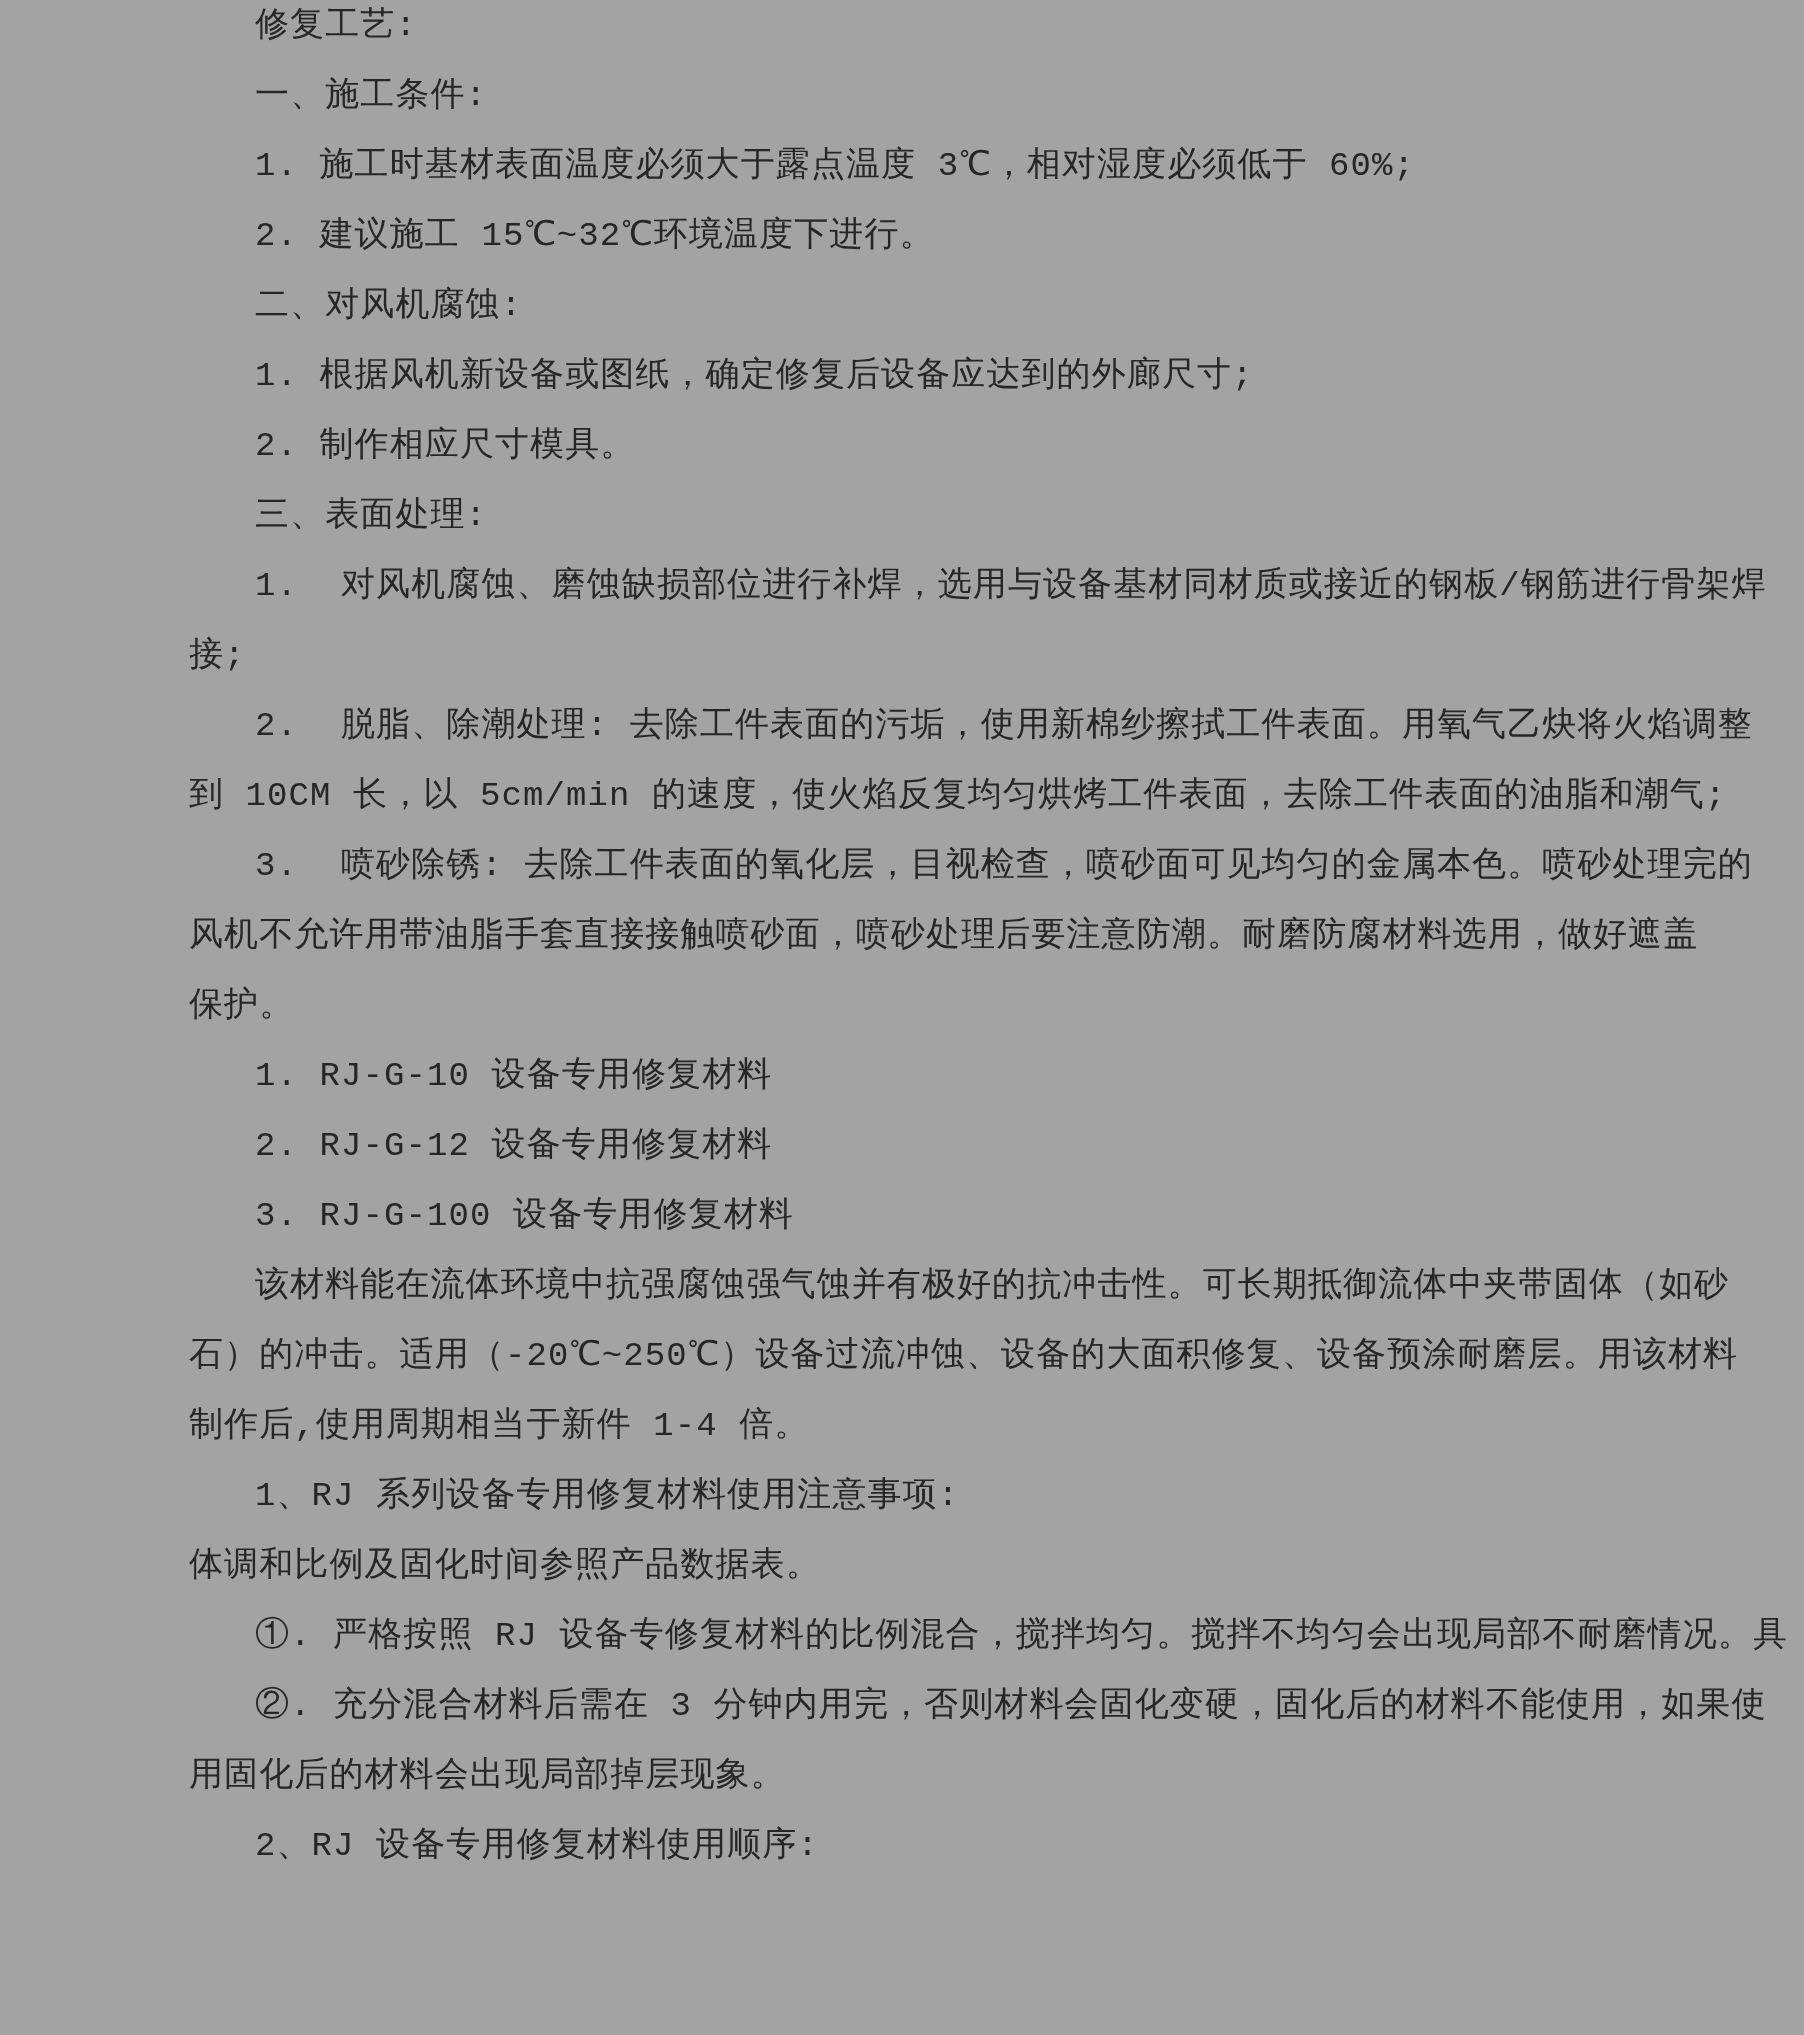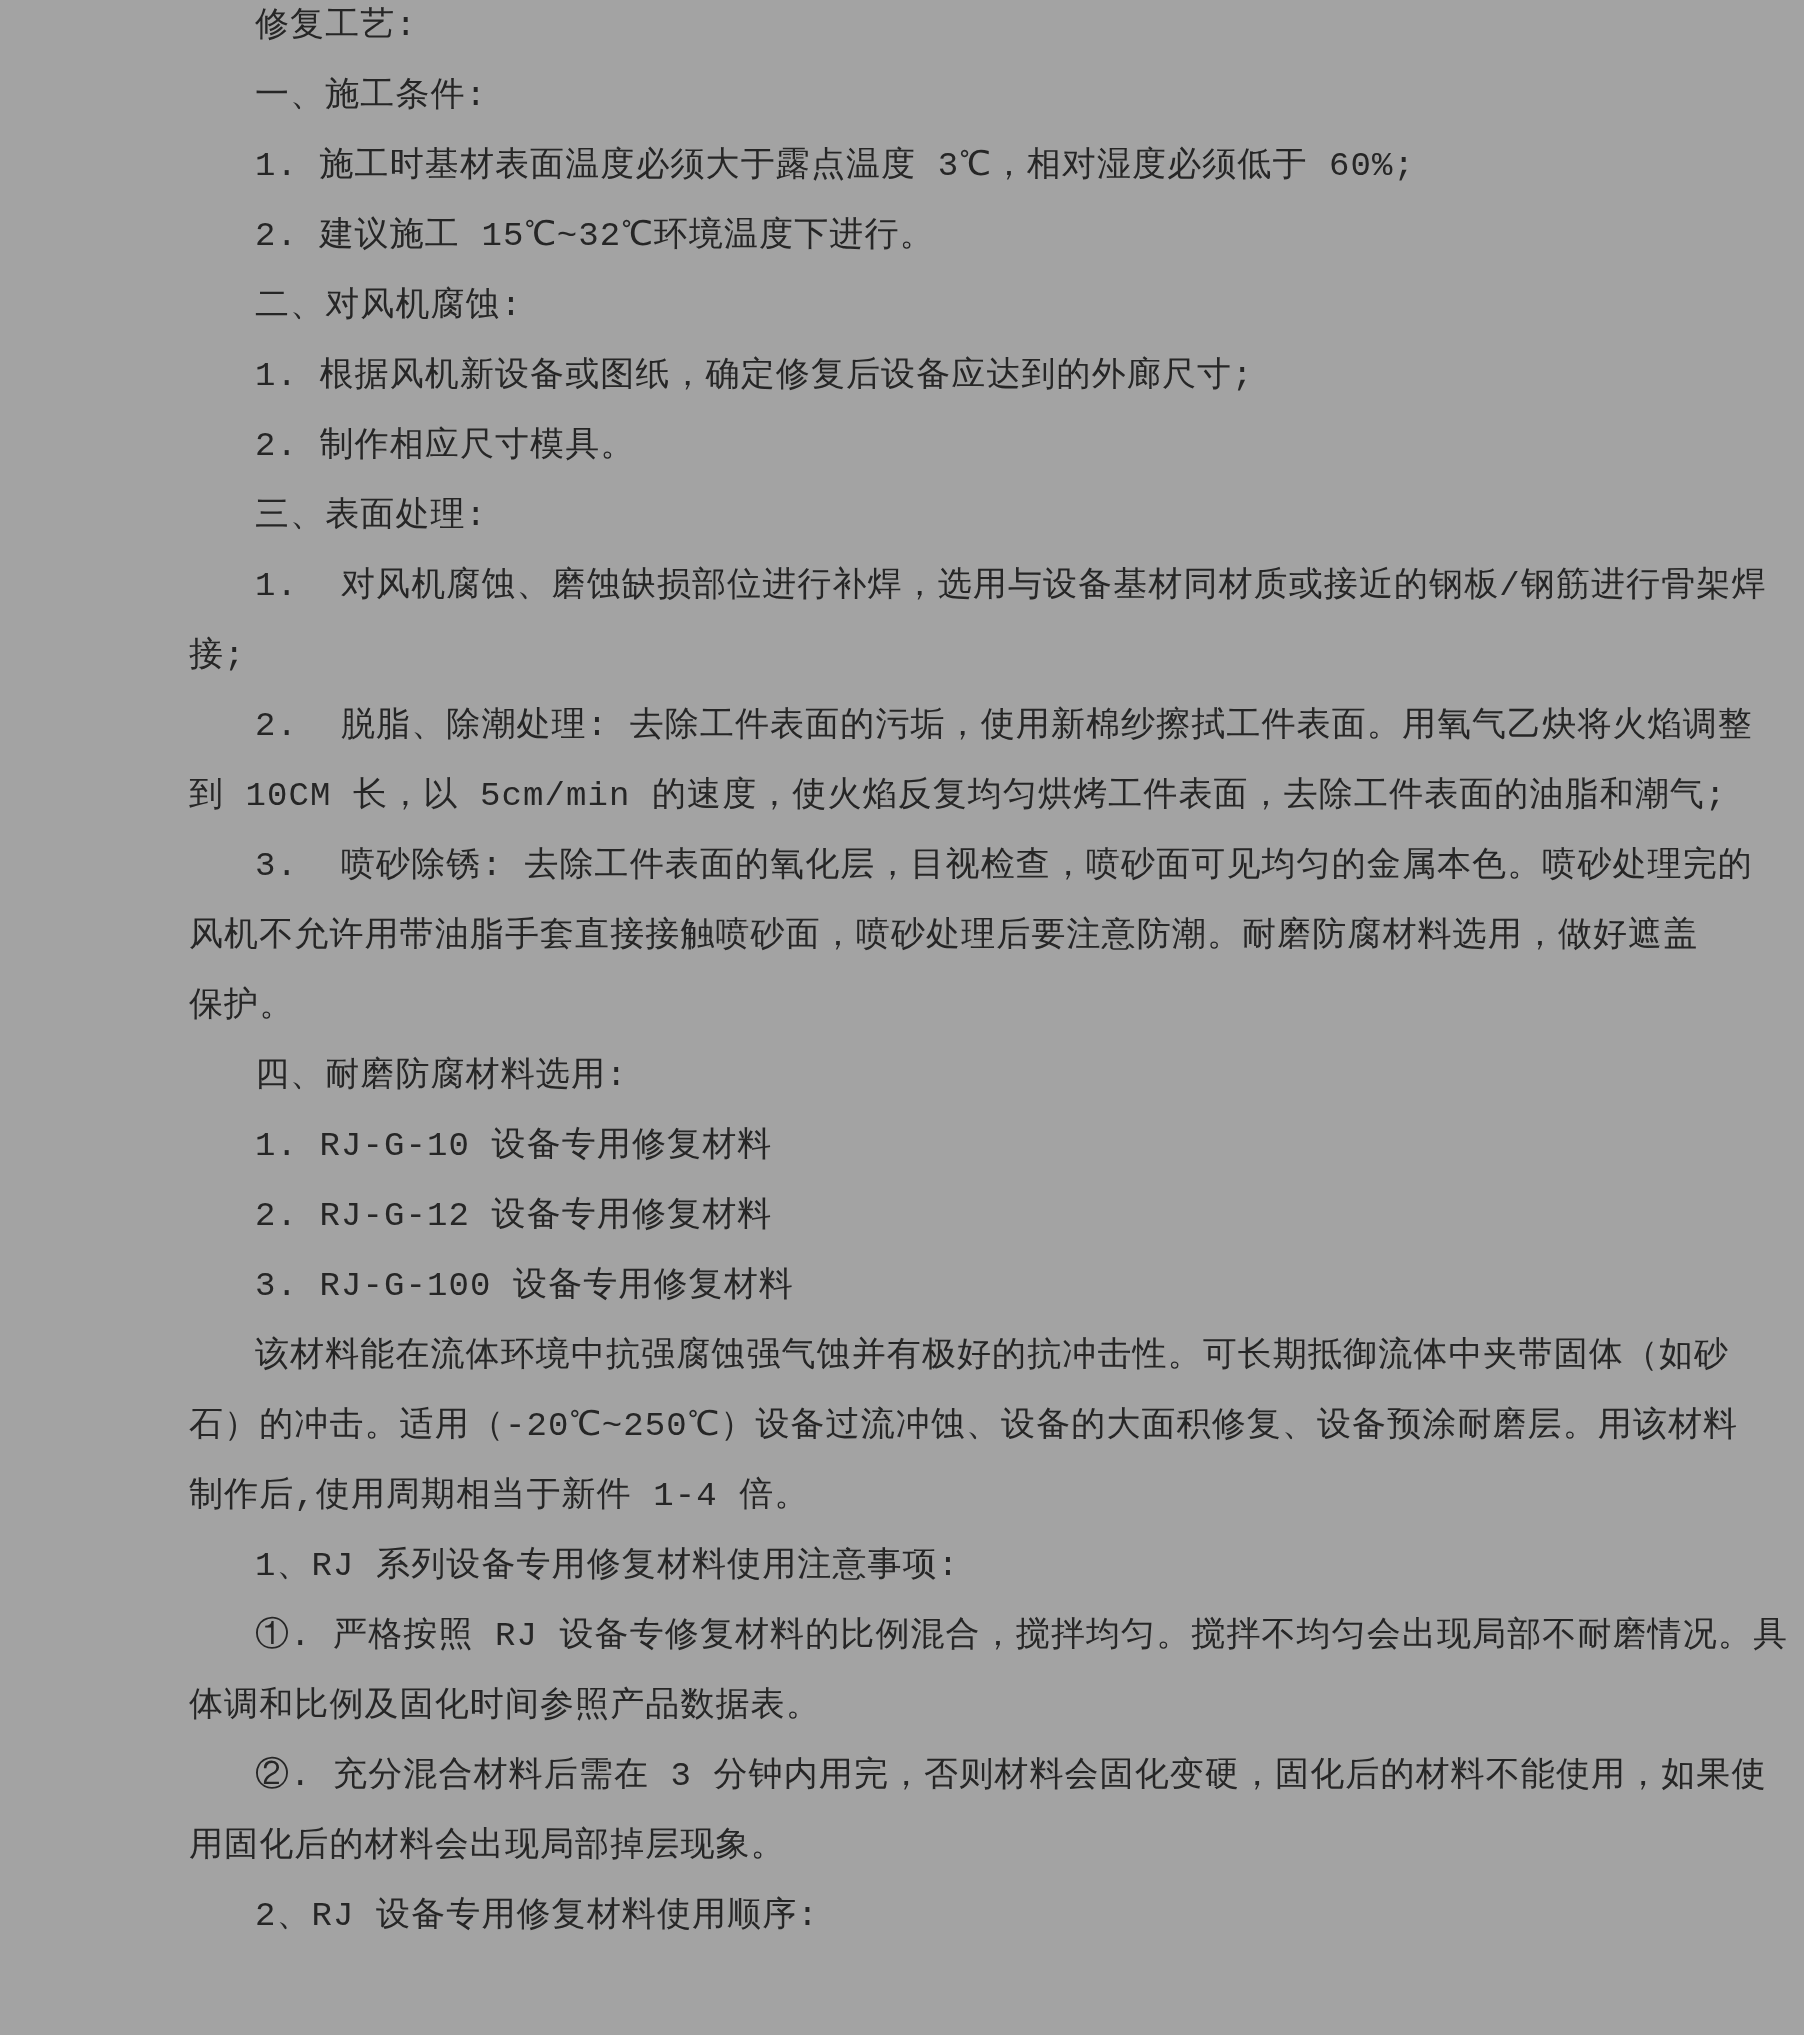--- a/index.html
+++ b/index.html
@@ -47,28 +47,27 @@
       <div class="line indent">1. 根据风机新设备或图纸，确定修复后设备应达到的外廊尺寸;</div>
       <div class="line indent">2. 制作相应尺寸模具。</div>
       <div class="line indent">三、表面处理:</div>
       <div class="line indent">1.  对风机腐蚀、磨蚀缺损部位进行补焊，选用与设备基材同材质或接近的钢板/钢筋进行骨架焊</div>
       <div class="line">接;</div>
       <div class="line indent">2.  脱脂、除潮处理: 去除工件表面的污垢，使用新棉纱擦拭工件表面。用氧气乙炔将火焰调整</div>
       <div class="line">到 10CM 长，以 5cm/min 的速度，使火焰反复均匀烘烤工件表面，去除工件表面的油脂和潮气;</div>
       <div class="line indent">3.  喷砂除锈: 去除工件表面的氧化层，目视检查，喷砂面可见均匀的金属本色。喷砂处理完的</div>
       <div class="line">风机不允许用带油脂手套直接接触喷砂面，喷砂处理后要注意防潮。耐磨防腐材料选用，做好遮盖</div>
       <div class="line">保护。</div>
-      <div class="line indent">四、耐磨防腐材料选用:</div>
       <div class="line indent">1. RJ-G-10 设备专用修复材料</div>
       <div class="line indent">2. RJ-G-12 设备专用修复材料</div>
       <div class="line indent">3. RJ-G-100 设备专用修复材料</div>
       <div class="line indent">该材料能在流体环境中抗强腐蚀强气蚀并有极好的抗冲击性。可长期抵御流体中夹带固体（如砂</div>
       <div class="line">石）的冲击。适用（-20℃~250℃）设备过流冲蚀、设备的大面积修复、设备预涂耐磨层。用该材料</div>
       <div class="line">制作后,使用周期相当于新件 1-4 倍。</div>
       <div class="line indent">1、RJ 系列设备专用修复材料使用注意事项:</div>
+      <div class="line">体调和比例及固化时间参照产品数据表。</div>
       <div class="line indent">①. 严格按照 RJ 设备专修复材料的比例混合，搅拌均匀。搅拌不均匀会出现局部不耐磨情况。具</div>
-      <div class="line">体调和比例及固化时间参照产品数据表。</div>
       <div class="line indent">②. 充分混合材料后需在 3 分钟内用完，否则材料会固化变硬，固化后的材料不能使用，如果使</div>
       <div class="line">用固化后的材料会出现局部掉层现象。</div>
       <div class="line indent">2、RJ 设备专用修复材料使用顺序:</div>
     </div>
 </div>
 
 
 </body></html>

